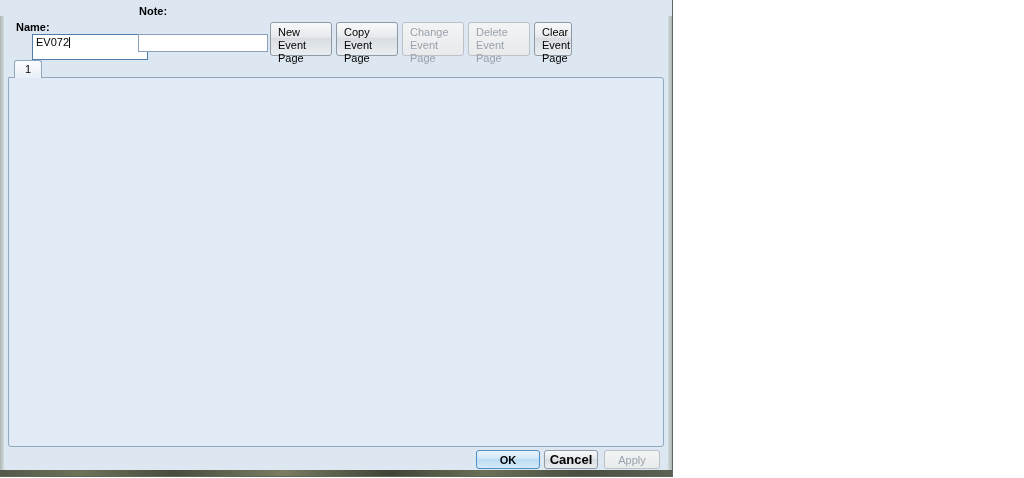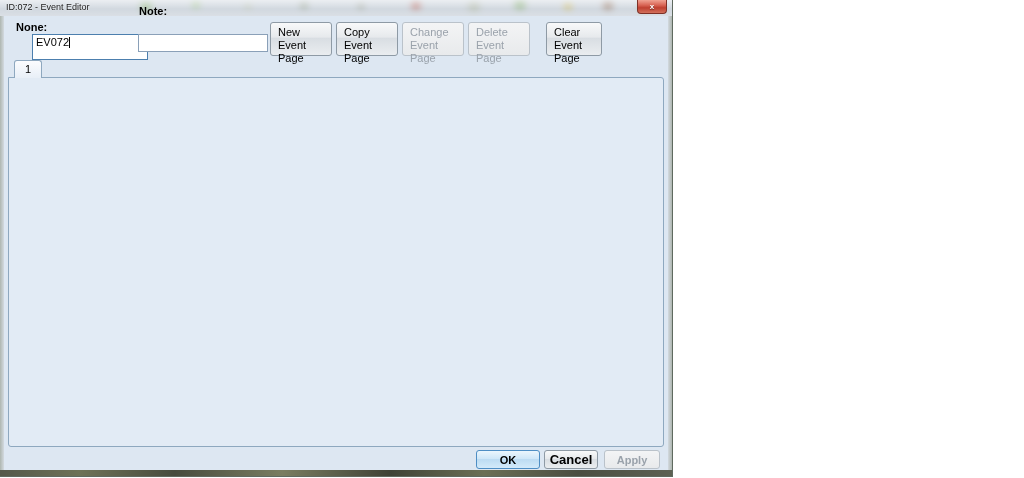--- a/index.html
+++ b/index.html
@@ -107,46 +107,38 @@
             background:conic-gradient(#e3e3e3 25%, #ffffff 0 50%, #e3e3e3 0 75%, #ffffff 0) 0 0/26px 26px; }
   .sprite { position:absolute; left:18px; top:40px; }
   .caret { display:inline-block; width:1px; height:11px; background:#000; vertical-align:-2px; }
 </style>
 </head>
 <body>
 
 <div class="screen">
   <div class="dialog">
 
-    <div class="titlebar">
-      <div class="blobs"></div>
-      <div class="sheen"></div>
-      <div class="title-text">ID:072 - Event Editor</div>
-      <div class="close-btn">
-        <span>x</span>
-      </div>
-    </div>
     <div class="edge-l"></div>
     <div class="edge-r"></div>
     <div class="edge-b"></div>
 
-    <div class="lbl" style="left:16px; top:21px;">None:</div>
+    <div class="lbl" style="left:16px; top:21px;">Name:</div>
     <div class="field" style="left:32px; top:34px; width:116px; height:26px; border-color:#4c7fae;"><span>EV072</span><span class="caret"></span></div>
     <div class="lbl" style="left:139px; top:5px;">Note:</div>
     <div class="field" style="left:138px; top:34px; width:130px; height:18px;"><span></span></div>
 
     <button class="btn pagebtn" style="left:270px; top:22px; width:62px; height:34px;">
       <span>New</span><br><span>Event Page</span></button>
     <button class="btn pagebtn" style="left:336px; top:22px; width:62px; height:34px;">
       <span>Copy</span><br><span>Event Page</span></button>
     <button class="btn pagebtn disabled" style="left:402px; top:22px; width:62px; height:34px;">
       <span>Change</span><br><span>Event Page</span></button>
     <button class="btn pagebtn disabled" style="left:468px; top:22px; width:62px; height:34px;">
       <span>Delete</span><br><span>Event Page</span></button>
-    <button class="btn pagebtn" style="left:534px; top:22px; width:56px; height:34px;margin-left:12px;">
+    <button class="btn pagebtn" style="left:534px; top:22px; width:38px; height:34px;">
       <span>Clear</span><br><span>Event Page</span></button>
 
     <div class="tab"><span>1</span></div>
     <div class="tabbody"></div>
 
     <div class="gbox" style="left:16px; top:84px; width:216px; height:163px;">
       <div class="gtitle">Conditions</div>
     </div>
     <div class="cb" style="left:22px; top:99px;"></div>
     <div class="lbl-n" style="left:40px; top:100px; font-size:11px;">Switch</div>
@@ -282,15 +274,15 @@
         <div class="thumb"></div>
         <div class="sbtn h" style="right:0; top:0;">
           <span class="tri" style="left:5px; top:4px; border-top:3px solid transparent; border-bottom:3px solid transparent; border-left:4px solid #55687a;"></span>
           </div>
       </div>
       <div class="corner"></div>
     </div>
 
     <button class="btn default" style="left:476px; top:450px; width:64px; height:19px; font-size:11px;"><span style="font-weight:bold;">OK</span></button>
     <button class="btn" style="left:544px; top:450px; width:54px; height:19px; font-size:13px;"><span style="font-weight:bold;">Cancel</span></button>
-    <button class="btn disabled" style="left:604px; top:450px; width:56px; height:19px; font-size:11px;font-weight:bold;"><span>Apply</span></button>
+    <button class="btn disabled" style="left:604px; top:450px; width:56px; height:19px; font-size:11px;"><span>Apply</span></button>
   </div>
 </div>
 
 </body></html>

